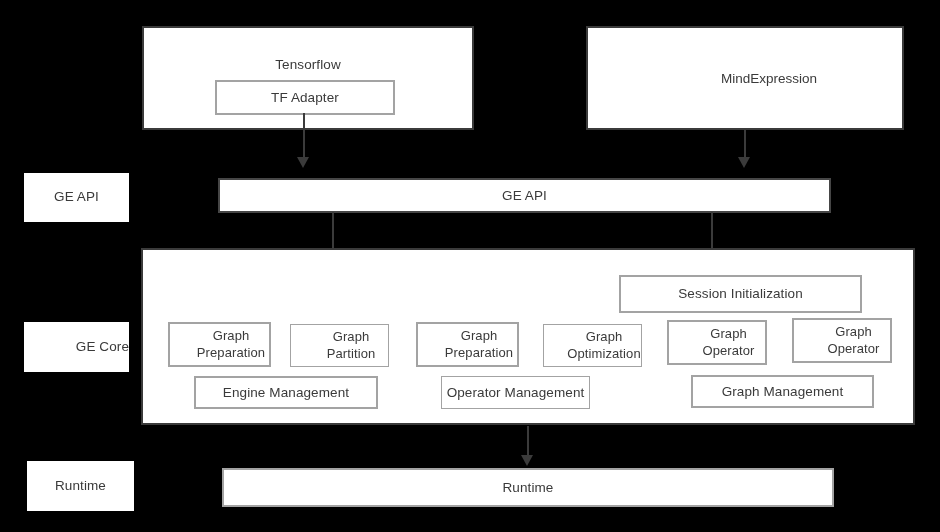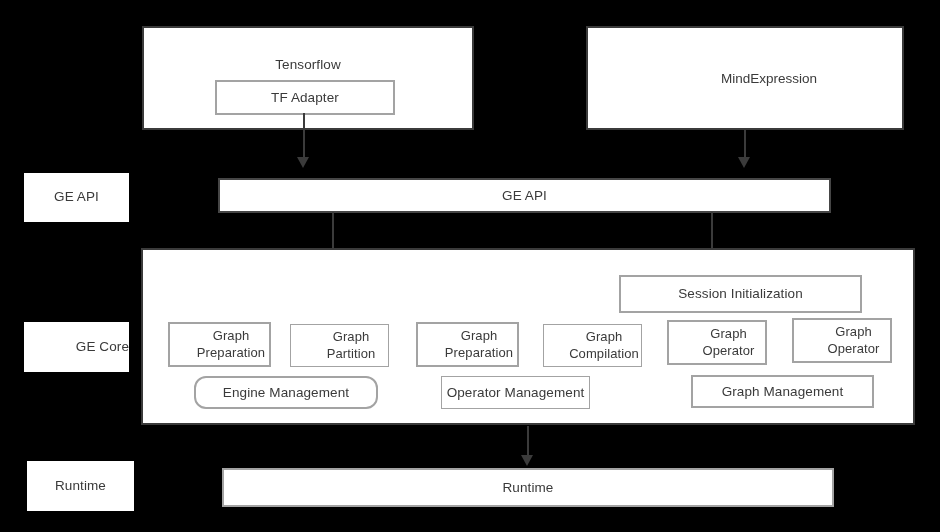--- a/index.html
+++ b/index.html
@@ -147,34 +147,34 @@
       <span>Partition</span></span>
     </div>
 
     <div class="abs box small-two-line" style="left:273px; top:72px; width:103px; height:45px;">
       <span><span>Graph</span><br>
       <span>Preparation</span></span>
     </div>
 
     <div class="abs box thin small-two-line" style="left:400px; top:74px; width:99px; height:43px;">
       <span><span>Graph</span><br>
-      <span>Compilation</span></span>
+      <span>Optimization</span></span>
     </div>
 
     <div class="abs box small-two-line" style="left:524px; top:70px; width:100px; height:45px;">
       <span><span>Graph</span><br>
       <span>Operator</span></span>
     </div>
 
     <div class="abs box small-two-line" style="left:649px; top:68px; width:100px; height:45px;">
       <span><span>Graph</span><br>
       <span>Operator</span></span>
     </div>
 
-    <div class="abs box" style="left:51px; top:126px; width:184px; height:33px;border-radius:12px;">
+    <div class="abs box" style="left:51px; top:126px; width:184px; height:33px;">
       <span>Engine Management</span>
     </div>
     <div class="abs box thin" style="left:298px; top:126px; width:149px; height:33px;">
       <span>Operator Management</span>
     </div>
     <div class="abs box" style="left:548px; top:125px; width:183px; height:33px;">
       <span>Graph Management</span>
     </div>
   </div>
 

